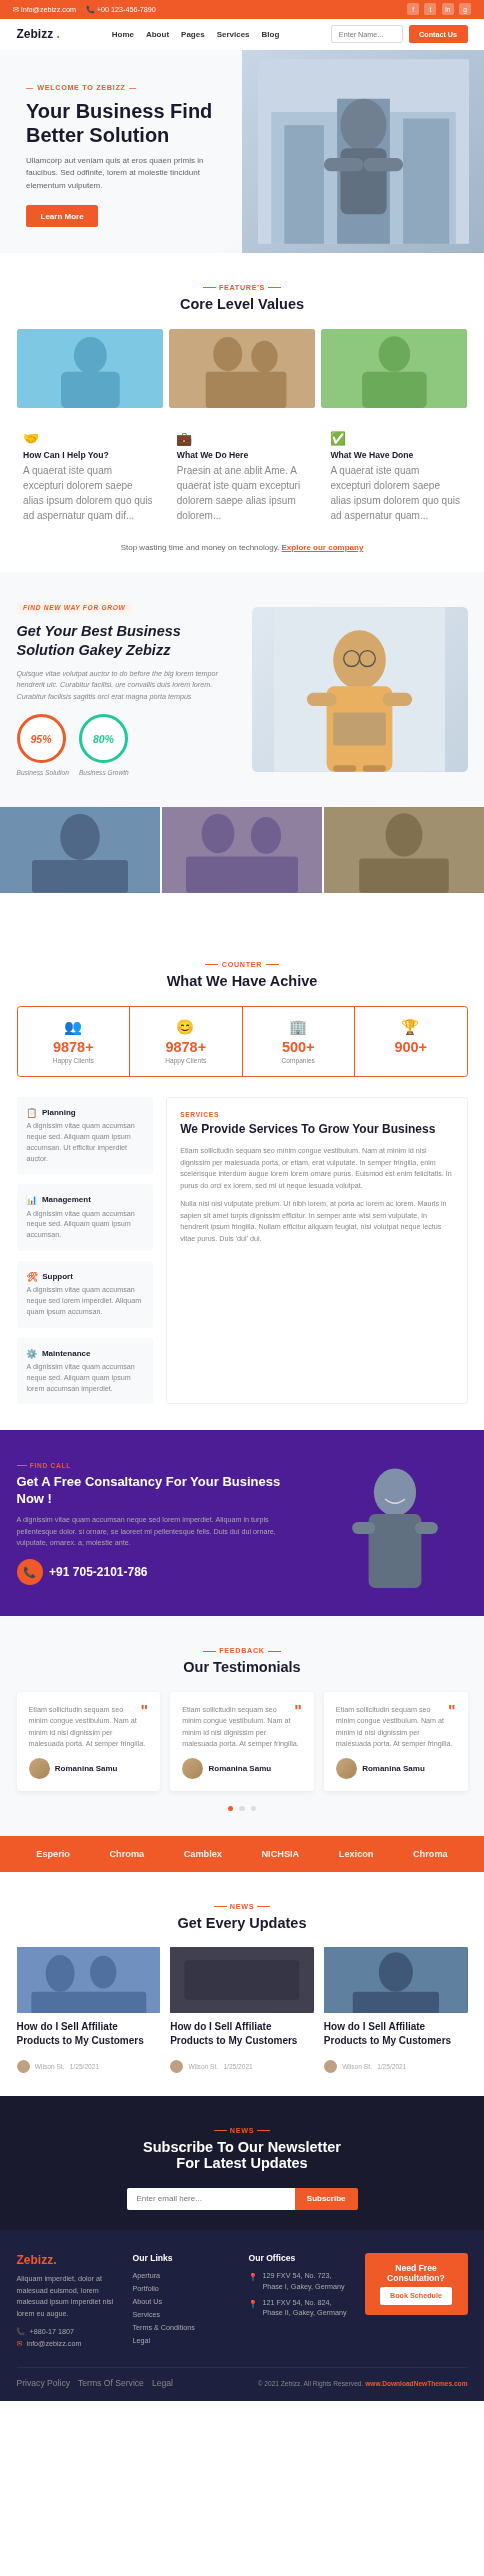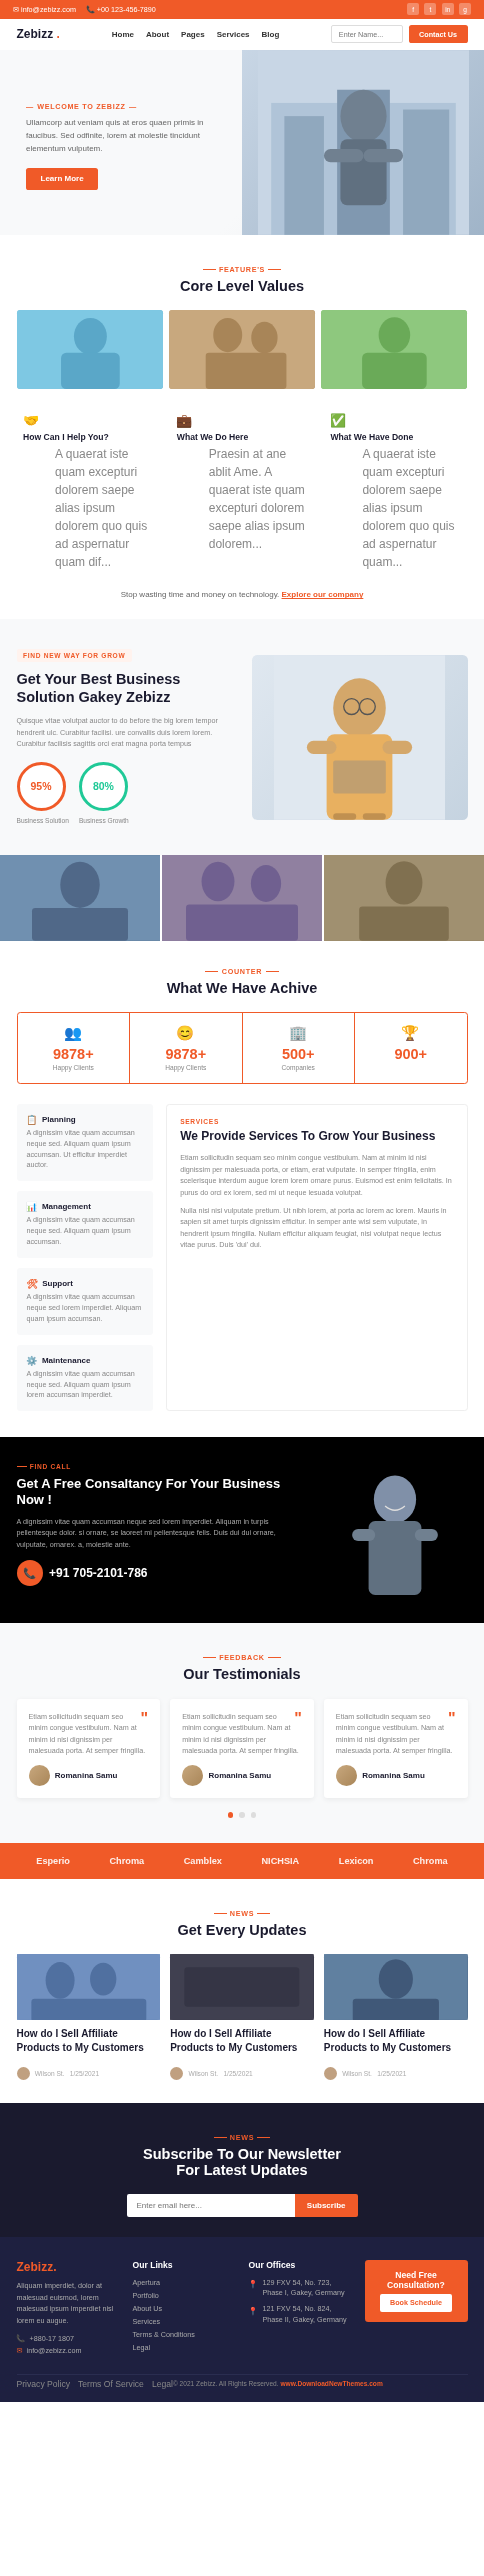--- a/index.html
+++ b/index.html
@@ -42,27 +42,27 @@
     .feature-images { display: flex; gap: 5.3px; margin-bottom: 16.5px; }
     .feature-img { flex: 1; height: 79px; border-radius: 3.3px; overflow: hidden; }
     .feature-img-1 { background: linear-gradient(135deg, #7ec8e3, #5aa7c8); }
     .feature-img-2 { background: linear-gradient(135deg, #c8a87e, #a88558); }
     .feature-img-3 { background: linear-gradient(135deg, #8ec87e, #6aaa58); }
 
     .feature-cards { display: flex; gap: 10px; margin-bottom: 13px; }
     .feature-card { flex: 1; padding: 6.6px; }
     .feature-card .icon { color: #f05a28; font-size: 13px; margin-bottom: 4px; }
     .feature-card h4 { font-size: 8.6px; font-weight: 700; margin-bottom: 3.3px; color: #1a1a2e; }
-    .feature-card p { font-size: 12px; color: #888; line-height: 1.5; margin-left: 32px; }
+    .feature-card p { font-size: 10px; color: #888; line-height: 1.5; }
 
     .features-cta { text-align: center; font-size: 8px; color: #666; }
     .features-cta a { color: #f05a28; font-weight: 600; }
 
     
-    .business { padding: 30px 16.5px; background: #f8f9fa; }
+    .business { padding: 30px 16.5px; background: #f8f9fa; font-style: italic; }
     .business-inner { display: flex; gap: 20px; align-items: center; }
     .business-text { flex: 1; }
     .business-tag { background: #fff3ee; color: #f05a28; font-size: 6.6px; font-weight: 700; padding: 2.6px 6.6px; border-radius: 2px; display: inline-block; margin-bottom: 8px; letter-spacing: 0.7px; }
     .business-text h2 { font-size: 14.5px; font-weight: 800; color: #1a1a2e; line-height: 1.3; margin-bottom: 8px; }
     .business-text p { font-size: 7.2px; color: #888; line-height: 1.6; margin-bottom: 12px; }
     .stats { display: flex; gap: 10px; }
     .stat-circle { text-align: center; }
     .circle { width: 49px; height: 49px; border-radius: 50%; display: flex; align-items: center; justify-content: center; font-size: 10.5px; font-weight: 800; color: #f05a28; border: 3.3px solid #f05a28; background: #fff; margin-bottom: 4px; }
     .circle.teal { border-color: #20c997; color: #20c997; }
     .stat-circle span { font-size: 6.6px; color: #888; }
@@ -70,21 +70,21 @@
     .business-img-placeholder { height: 165px; background: linear-gradient(135deg, #e0e8f0, #c5d3e0); border-radius: 5.3px; display: flex; align-items: center; justify-content: center; overflow: hidden; }
 
     
     .team-strip { display: flex; height: 86px; gap: 2px; margin: 0; }
     .team-img { flex: 1; }
     .team-img-1 { background: linear-gradient(135deg, #7090b0, #506888); }
     .team-img-2 { background: linear-gradient(135deg, #9080a0, #706090); }
     .team-img-3 { background: linear-gradient(135deg, #a09070, #807050); }
 
     
-    .counter { padding: 26px 16.5px; background: #fff; }
+    .counter { padding: 26px 16.5px; background: #fff; margin-top: 41px; }
     .counter-cards { display: flex; gap: 0; border: 0.7px solid #f05a28; border-radius: 3.3px; overflow: hidden; margin-bottom: 20px; }
     .counter-card { flex: 1; padding: 12px 10px; text-align: center; border-right: 0.7px solid #f05a28; position: relative; }
     .counter-card:last-child { border-right: none; }
     .counter-card .num { font-size: 14.5px; font-weight: 800; color: #1a1a2e; }
     .counter-card .num span { color: #f05a28; }
     .counter-card .label { font-size: 6.6px; color: #888; margin-top: 2px; }
     .counter-card .icon { font-size: 14.5px; color: #f05a28; margin-bottom: 3.3px; }
 
     
     .services-section { padding: 0 16.5px 26px; background: #fff; }
@@ -93,21 +93,21 @@
     .service-item { padding: 10px; background: #f8f9fa; border-radius: 3.3px; }
     .service-item h4 { font-size: 8px; font-weight: 700; color: #1a1a2e; margin-bottom: 3.3px; display: flex; align-items: center; gap: 4px; }
     .service-item h4 .si { color: #f05a28; font-size: 9.2px; }
     .service-item p { font-size: 7.2px; color: #888; line-height: 1.5; }
     .services-main { flex: 2; padding: 13px; background: #fff; border: 0.7px solid #eee; border-radius: 3.3px; }
     .services-main .sl { color: #f05a28; font-size: 6.6px; font-weight: 600; letter-spacing: 0.7px; margin-bottom: 4px; }
     .services-main h2 { font-size: 12px; font-weight: 800; color: #1a1a2e; margin-bottom: 8px; line-height: 1.3; }
     .services-main p { font-size: 7.2px; color: #888; line-height: 1.6; margin-bottom: 6.6px; }
 
     
-    .cta-banner { background: #000000; padding: 26px 16.5px; display: flex; gap: 13px; }
+    .cta-banner { background: #4c1d95; padding: 26px 16.5px; display: flex; align-items: center; gap: 13px; }
     .cta-text { flex: 2; }
     .cta-text .ct { color: #f05a28; font-size: 6.6px; font-weight: 600; letter-spacing: 0.7px; margin-bottom: 5.3px; display: flex; align-items: center; gap: 3.3px; }
     .cta-text .ct::before { content: ''; display: inline-block; width: 10px; height: 0.7px; background: #f05a28; }
     .cta-text h2 { font-size: 13px; font-weight: 800; color: #fff; margin-bottom: 6.6px; line-height: 1.3; }
     .cta-text p { font-size: 7.2px; color: #aaa; line-height: 1.6; margin-bottom: 10px; }
     .phone-cta { display: flex; align-items: center; gap: 6.6px; }
     .phone-icon { width: 26px; height: 26px; background: #f05a28; border-radius: 50%; display: flex; align-items: center; justify-content: center; color: #fff; font-size: 10.5px; }
     .phone-cta .pnum { font-size: 12px; font-weight: 800; color: #fff; }
     .cta-img { flex: 1; text-align: center; }
 
@@ -158,21 +158,21 @@
     .footer-logo { font-size: 12px; font-weight: 800; color: #fff; margin-bottom: 6.6px; }
     .footer-logo span { color: #f05a28; }
     .footer-desc { font-size: 7.2px; color: #aaa; line-height: 1.6; margin-bottom: 8px; }
     .footer-contact { font-size: 7.2px; color: #aaa; margin-bottom: 2.6px; display: flex; align-items: center; gap: 4px; }
     .footer-contact .fc-icon { color: #f05a28; }
     .office-item { font-size: 7.2px; color: #aaa; margin-bottom: 5.3px; line-height: 1.5; display: flex; align-items: flex-start; gap: 4px; }
     .office-item .oi { color: #f05a28; font-size: 8px; margin-top: 1.3px; }
     .cta-box { background: #f05a28; border-radius: 3.3px; padding: 10px; text-align: center; }
     .cta-box h4 { color: #fff; font-size: 8.6px; font-weight: 700; margin-bottom: 4px; }
     .cta-box button { background: #fff; color: #f05a28; border: none; padding: 4.6px 10.5px; border-radius: 2px; font-size: 7.2px; font-weight: 700; cursor: pointer; }
-    .footer-bottom { border-top: 0.7px solid #2a2d50; padding-top: 4px; display: flex; justify-content: flex-start; align-items: center; }
+    .footer-bottom { border-top: 0.7px solid #2a2d50; padding-top: 10px; display: flex; justify-content: space-between; align-items: center; }
     .footer-bottom p { font-size: 6.6px; color: #888; }
     .footer-bottom a { color: #888; text-decoration: none; }
     .footer-bottom .website { color: #f05a28; font-weight: 600; }
     .footer-links { display: flex; gap: 8px; }
   </style>
 </head>
 <body>
 
 <div class="top-bar">
   <div class="contact-info">
@@ -201,20 +201,24 @@
   </div>
   <div class="search-btn">
     <input class="search-box" placeholder="Enter Name..." style="">
     <button class="btn-contact">Contact Us</button>
   </div>
 </nav>
 
 <section class="hero">
   <div class="hero-text">
     <div class="welcome">WELCOME TO ZEBIZZ</div>
+    <h1>
+      <span>Your Business Find</span><br>
+      <span>Better Solution</span>
+    </h1>
     <p>Ullamcorp aut veniam quis at eros quaen primis in faucibus. Sed odfinite, lorem at molestie tincidunt elementum vulputem.</p>
     <button class="btn-learn">Learn More</button>
   </div>
   <div class="hero-img">
     <div class="hero-img-placeholder">
       <svg width="211" height="185" viewBox="0 0 320 280">
         <rect width="320" height="280" fill="#c8d6e5"></rect>
 
         <rect x="20" y="80" width="280" height="200" fill="#b0c4d8"></rect>
         <rect x="40" y="100" width="60" height="180" fill="#90a8be"></rect>

